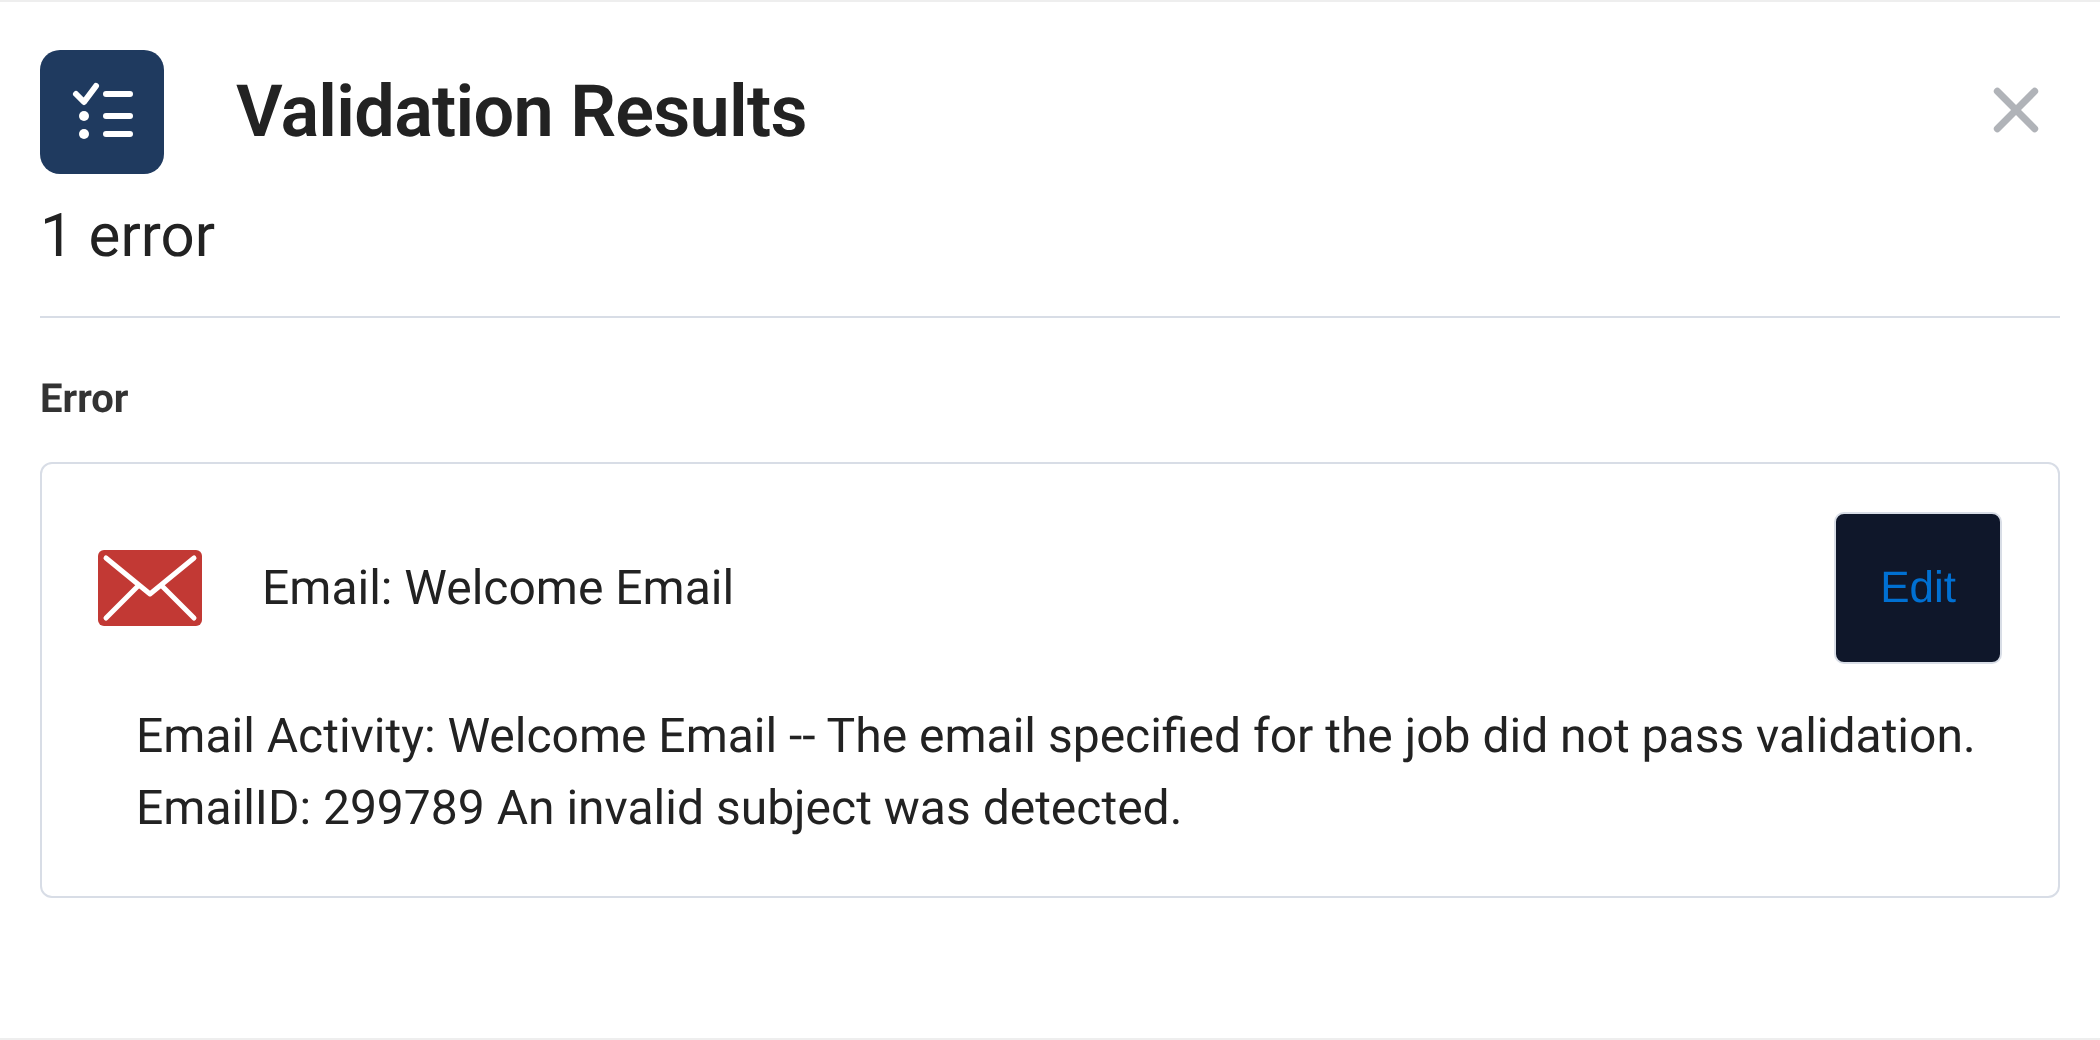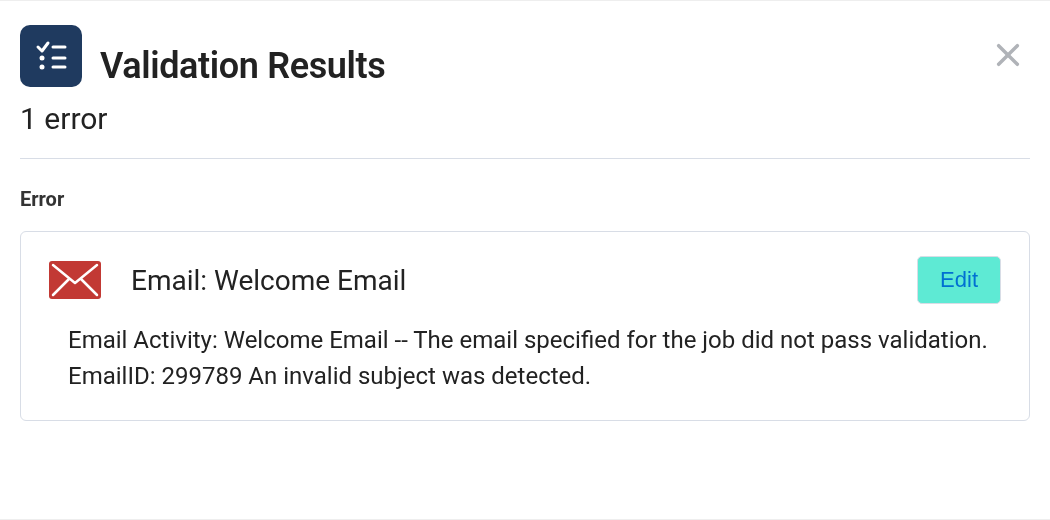--- a/index.html
+++ b/index.html
@@ -14,22 +14,22 @@
       border-bottom: 1px solid #eee;
     }
     .header {
       display: flex;
       align-items: center;
       justify-content: space-between;
       margin-bottom: 14px;
     }
     .header-left {
       display: flex;
-      align-items: flex-end;
-      gap: 18px;
+      align-items: center;
+      gap: 36px;
     }
     .header-icon-box {
       width: 62px;
       height: 62px;
       background: #1f3a5f;
       border-radius: 10px;
       display: flex;
       align-items: center;
       justify-content: center;
       flex-shrink: 0;
@@ -88,30 +88,30 @@
       display: flex;
       align-items: center;
       gap: 30px;
     }
     .email-icon {
       width: 52px;
       height: 38px;
       flex-shrink: 0;
     }
     .card-title {
-      font-size: 28px;
+      font-size: 24px;
       font-weight: 400;
       color: #222;
     }
     .edit-btn {
       border: 1px solid #d8dde6;
-      background: #5eead4;
+      background: #0f172a;
       color: #0070d2;
       font-size: 22px;
-      padding: 10px 22px;
+      padding: 24px 22px;
       border-radius: 5px;
       cursor: pointer;
       font-weight: 400;
     }
     .card-message {
       font-size: 24px;
       line-height: 1.5;
       color: #222;
       font-weight: 400;
       margin-left: 19px;

